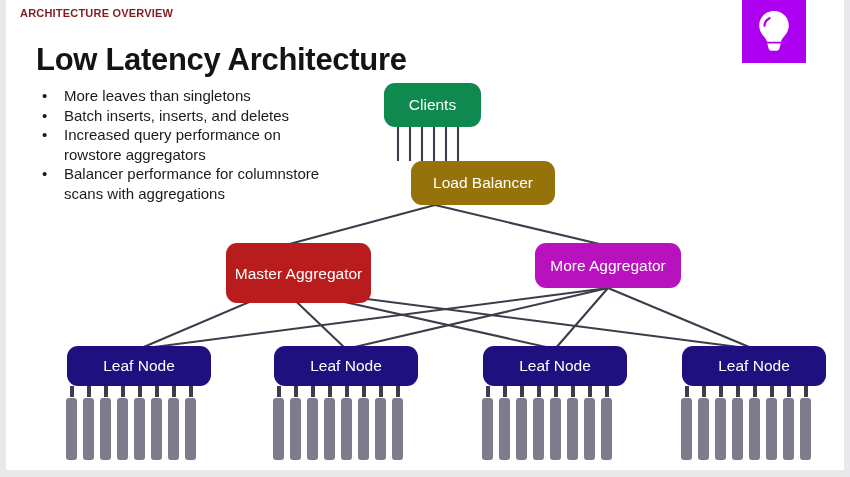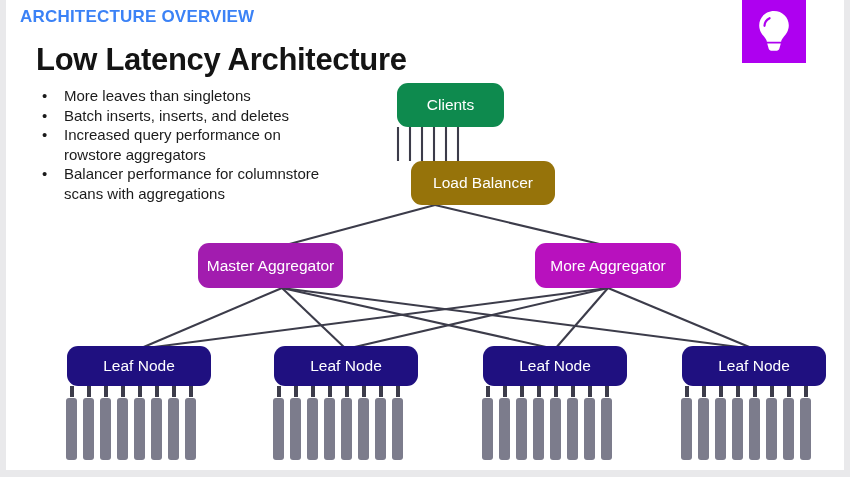--- a/index.html
+++ b/index.html
@@ -12,23 +12,23 @@
   #slide{
     position:absolute;
     left:6px; top:0px;
     width:838px; height:470px;
     background:#ffffff;
     overflow:hidden;
   }
   
   #eyebrow{
     position:absolute; left:14px; top:7px;
-    font-size:17px; font-weight:bold;
+    font-size:11px; font-weight:bold;
     letter-spacing:.2px;
-    color:#3b82f6;
+    color:#7f1d1d;
     white-space:nowrap;
   }
   #title{
     position:absolute; left:30px; top:42px;
     font-size:31px; font-weight:bold;
     color:#141414;
     letter-spacing:-.3px;
     white-space:nowrap;
   }
   
@@ -144,29 +144,29 @@
         <line x1="276" y1="288" x2="549" y2="349"></line>
         <line x1="276" y1="288" x2="748" y2="349"></line>
 
         <line x1="602" y1="288" x2="133" y2="349"></line>
         <line x1="602" y1="288" x2="340" y2="349"></line>
         <line x1="602" y1="288" x2="549" y2="349"></line>
         <line x1="602" y1="288" x2="748" y2="349"></line>
       </g>
     </svg>
 
-    <div class="node" style="left:391px;top:83px;width:107px;height:44px;background:#0E8A4E;">
+    <div class="node" style="left:378px;top:83px;width:97px;height:44px;background:#0E8A4E;">
       <span>Clients</span>
     </div>
 
     <div class="node" style="left:357px;top:161px;width:144px;height:44px;background:#96730A;margin-left:48px;">
       <span>Load Balancer</span>
     </div>
 
-    <div class="node two-line" style="left:192px;top:243px;width:145px;height:45px;background:#a21caf;">
+    <div class="node two-line" style="left:220px;top:243px;width:145px;height:60px;background:#b91c1c;">
       <span>Master Aggregator</span>
     </div>
 
     <div class="node two-line" style="left:529px;top:243px;width:146px;height:45px;background:#B811BE;">
       <span>More Aggregator</span>
     </div>
 
     <div class="node" style="left:61px;top:346px;width:144px;height:40px;background:#1F1080;">
       <span>Leaf Node</span>
     </div>

